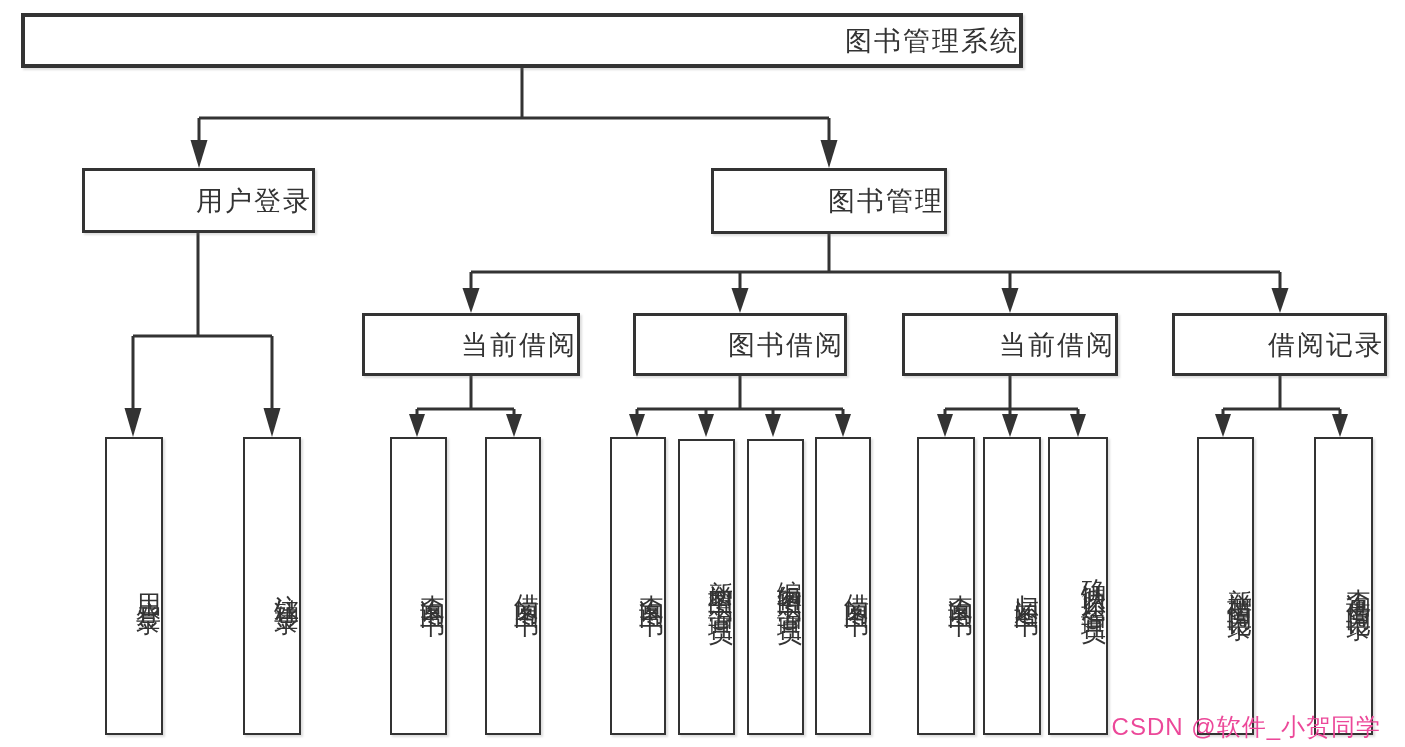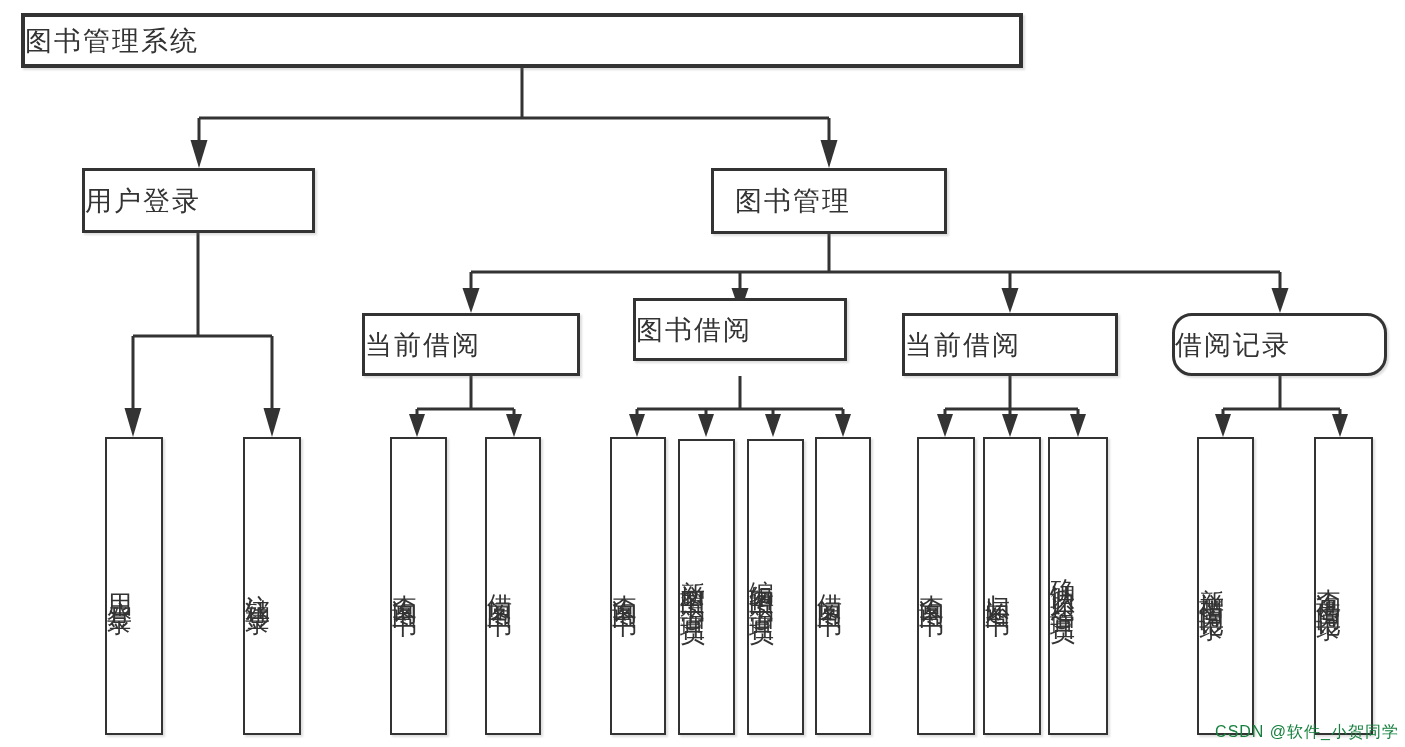--- a/index.html
+++ b/index.html
@@ -18,21 +18,21 @@
     width: 1405px; height: 747px;
     z-index: 1;
   }
   .node {
     position: absolute;
     box-sizing: border-box;
     background: #ffffff;
     border: 3px solid #333333;
     display: flex;
     align-items: center;
-    justify-content: flex-start;
+    justify-content: flex-end;
     z-index: 2;
     box-shadow: 2px 2px 2px rgba(120,120,120,0.25);
   }
   .node.root { border-width: 4px; }
   .node.lvl4 { border-width: 2px; }
   .node.h span {
     font-size: 27px;
     letter-spacing: 2px;
     color: #333333;
     white-space: nowrap;
@@ -40,25 +40,25 @@
   .node.v span {
     writing-mode: vertical-rl;
     text-orientation: mixed;
     font-size: 25px;
     letter-spacing: 6px;
     color: #333333;
     line-height: 1;
   }
   #watermark {
     position: absolute;
-    right: 6px;
+    right: 24px;
     bottom: 4px;
     z-index: 3;
-    font-size: 16px;
-    color: #15803d;
+    font-size: 24px;
+    color: #ec4899;
     letter-spacing: 1px;
     white-space: nowrap;
   }
 </style>
 </head>
 <body>
 
 <div id="stage">
 
   <svg id="connectors" viewBox="0 0 1405 747" xmlns="http://www.w3.org/2000/svg">
@@ -115,27 +115,27 @@
   <div class="node h" style="left:82px; top:168px; width:233px; height:65px;">
     <span>用户登录</span>
   </div>
   <div class="node h" style="left:711px; top:168px; width:236px; height:66px;padding-left:21px;">
     <span>图书管理</span>
   </div>
 
   <div class="node h" style="left:362px; top:313px; width:218px; height:63px;">
     <span>当前借阅</span>
   </div>
-  <div class="node h" style="left:633px; top:298px; width:214px; height:63px;">
+  <div class="node h" style="left:633px; top:313px; width:214px; height:63px;">
     <span>图书借阅</span>
   </div>
   <div class="node h" style="left:902px; top:313px; width:216px; height:63px;font-family:Liberation Serif, serif;">
     <span>当前借阅</span>
   </div>
-  <div class="node h" style="left:1172px; top:313px; width:215px; height:63px;border-radius:20px;">
+  <div class="node h" style="left:1172px; top:313px; width:215px; height:63px;">
     <span>借阅记录</span>
   </div>
 
   <div class="node lvl4 v" style="left:105px; top:437px; width:58px; height:298px;">
     <span>用户登录</span>
   </div>
   <div class="node lvl4 v" style="left:243px; top:437px; width:58px; height:298px;">
     <span>注销登录</span>
   </div>
 

